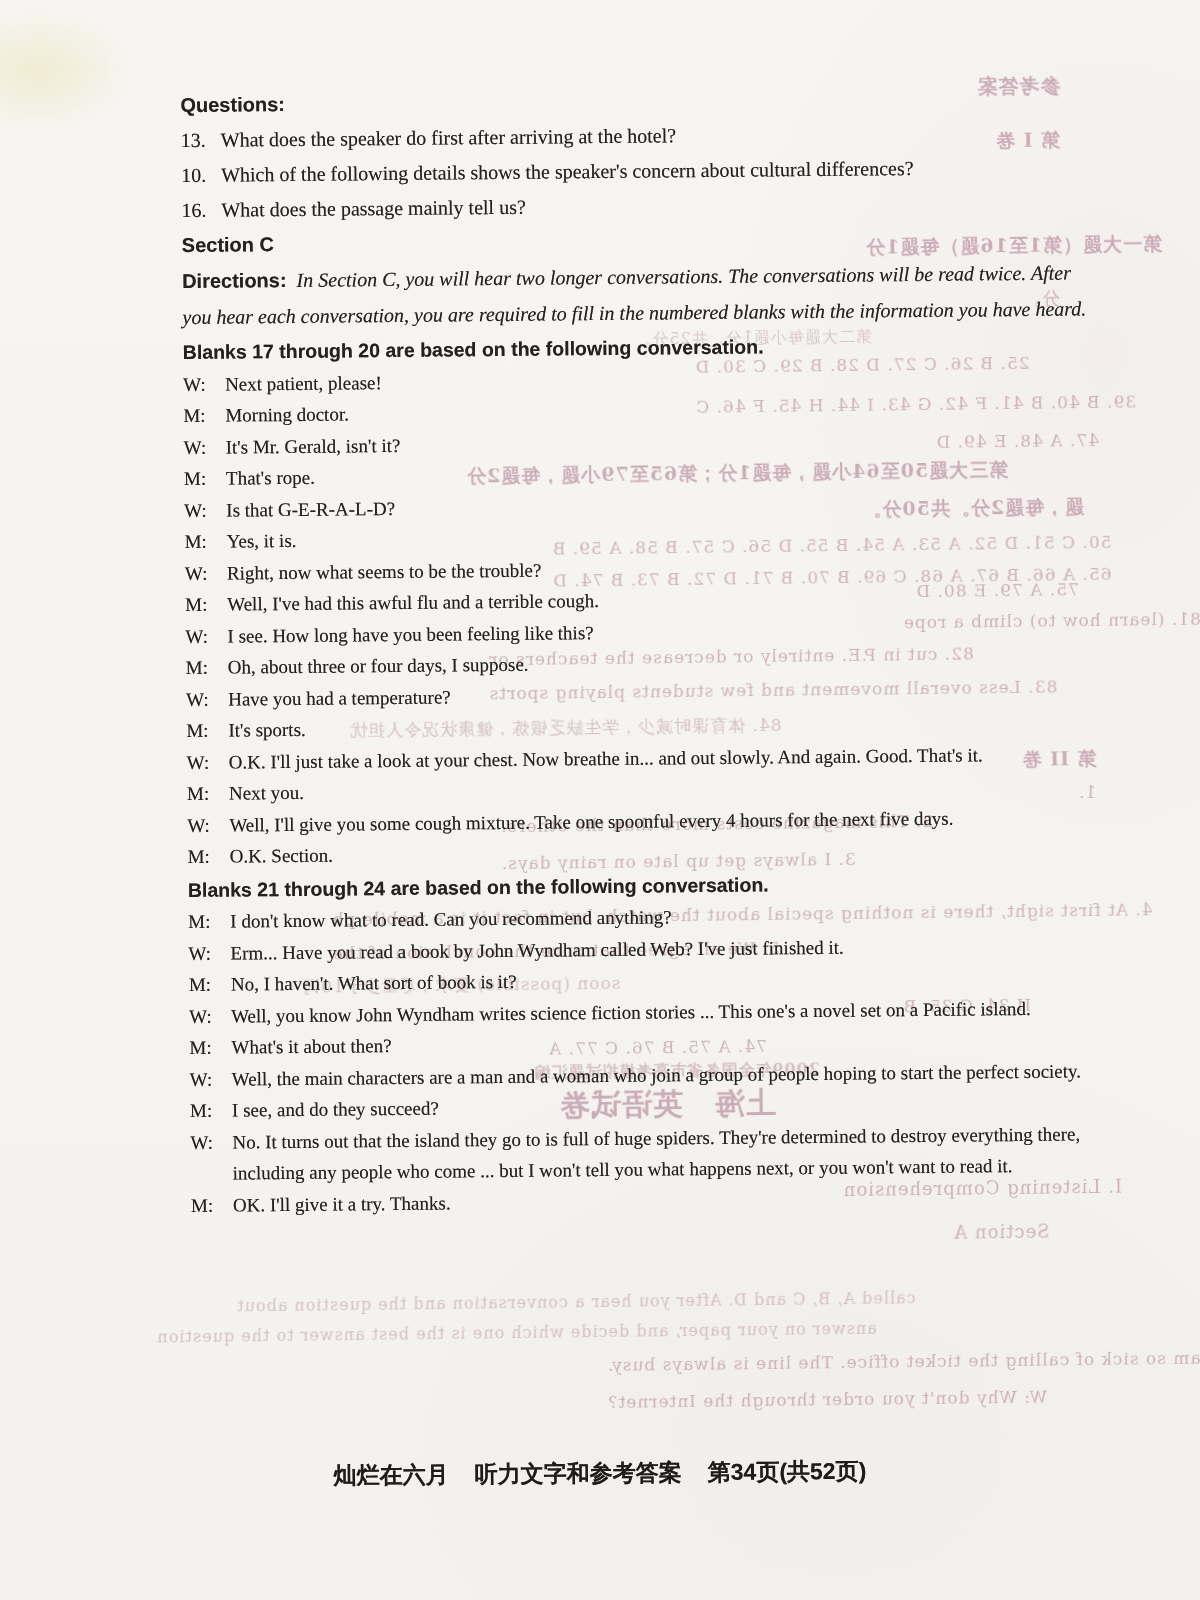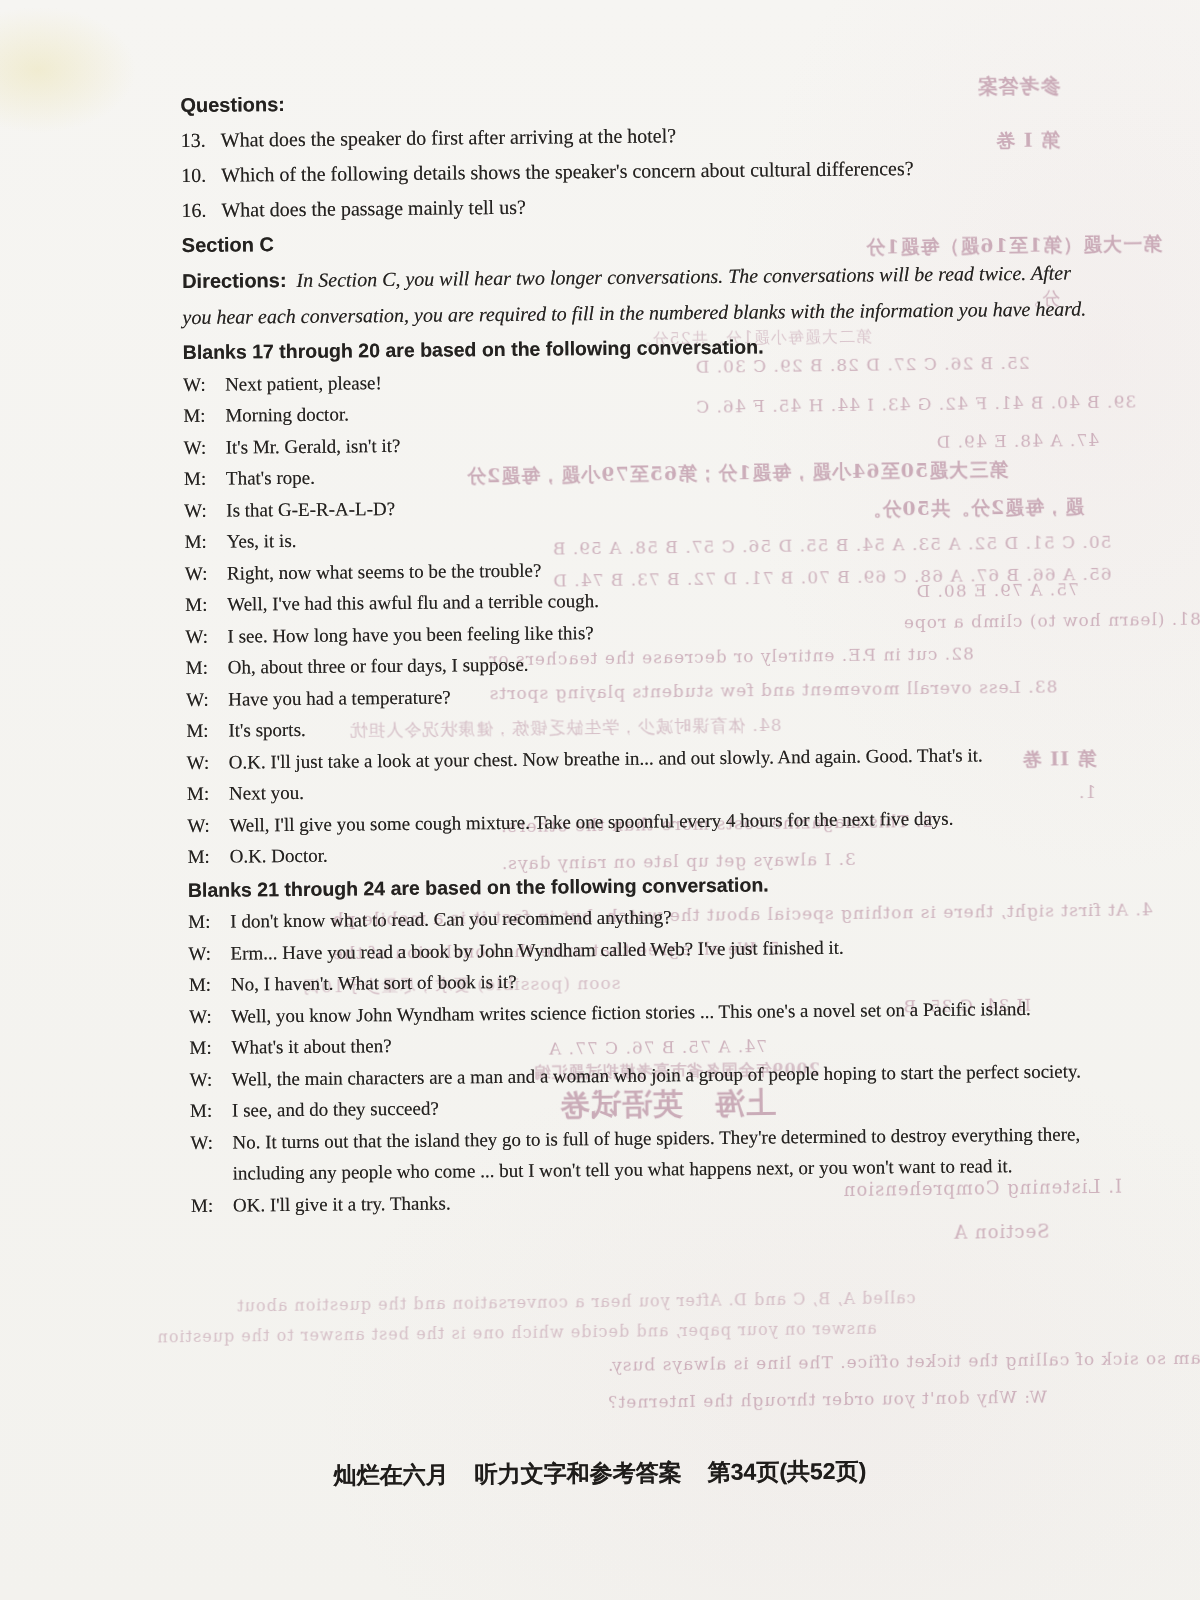--- a/index.html
+++ b/index.html
@@ -151,21 +151,21 @@
       <p><span class="spk">M:</span><span>Yes, it is.</span></p>
       <p><span class="spk">W:</span><span>Right, now what seems to be the trouble?</span></p>
       <p><span class="spk">M:</span><span>Well, I've had this awful flu and a terrible cough.</span></p>
       <p><span class="spk">W:</span><span>I see. How long have you been feeling like this?</span></p>
       <p><span class="spk">M:</span><span>Oh, about three or four days, I suppose.</span></p>
       <p><span class="spk">W:</span><span>Have you had a temperature?</span></p>
       <p><span class="spk">M:</span><span>It's sports.</span></p>
       <p><span class="spk">W:</span><span>O.K. I'll just take a look at your chest. Now breathe in... and out slowly. And again. Good. That's it.</span></p>
       <p><span class="spk">M:</span><span>Next you.</span></p>
       <p><span class="spk">W:</span><span>Well, I'll give you some cough mixture. Take one spoonful every 4 hours for the next five days.</span></p>
-      <p><span class="spk">M:</span><span>O.K. Doctor.</span></p>
+      <p><span class="spk">M:</span><span>O.K. Section.</span></p>
     </div>
 
     <div class="blanks-head">Blanks 21 through 24 are based on the following conversation.</div>
 
     <div class="dialogue">
       <p><span class="spk">M:</span><span>I don't know what to read. Can you recommend anything?</span></p>
       <p><span class="spk">W:</span><span>Erm... Have you read a book by John Wyndham called Web? I've just finished it.</span></p>
       <p><span class="spk">M:</span><span>No, I haven't. What sort of book is it?</span></p>
       <p><span class="spk">W:</span><span>Well, you know John Wyndham writes science fiction stories ... This one's a novel set on a Pacific island.</span></p>
       <p><span class="spk">M:</span><span>What's it about then?</span></p>

